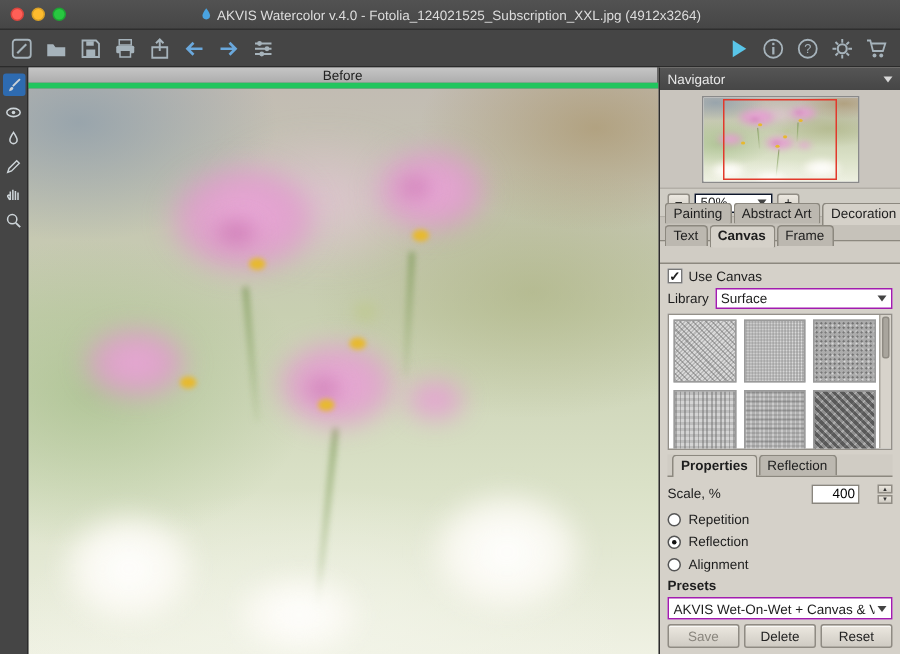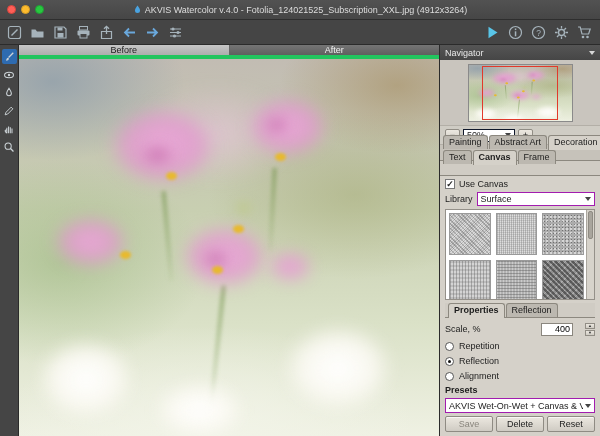--- a/index.html
+++ b/index.html
@@ -271,21 +271,20 @@
           <svg viewBox="0 0 14 14">
             <circle cx="6" cy="6" r="3.6" fill="none" stroke="currentColor" stroke-width="1.2"></circle>
             <path d="M8.8 8.8L12.2 12.2" stroke="currentColor" stroke-width="1.5"></path>
           </svg>
         </div>
     </div>
 
     <div class="main">
       <div class="view-tabs">
         <div class="vtab before">Before</div>
-        <div class="vtab after">After</div>
       </div>
       <div class="canvas-wrap">
         <div class="artwork" id="main-art">
           <div class="blob haze"></div>
           <div class="stem s2"></div>
           <div class="stem s3"></div>
           <div class="stem s1"></div>
           <div class="blob bud"></div>
           <div class="blob pink f1"></div>
           <div class="blob pinkd f1d"></div>

